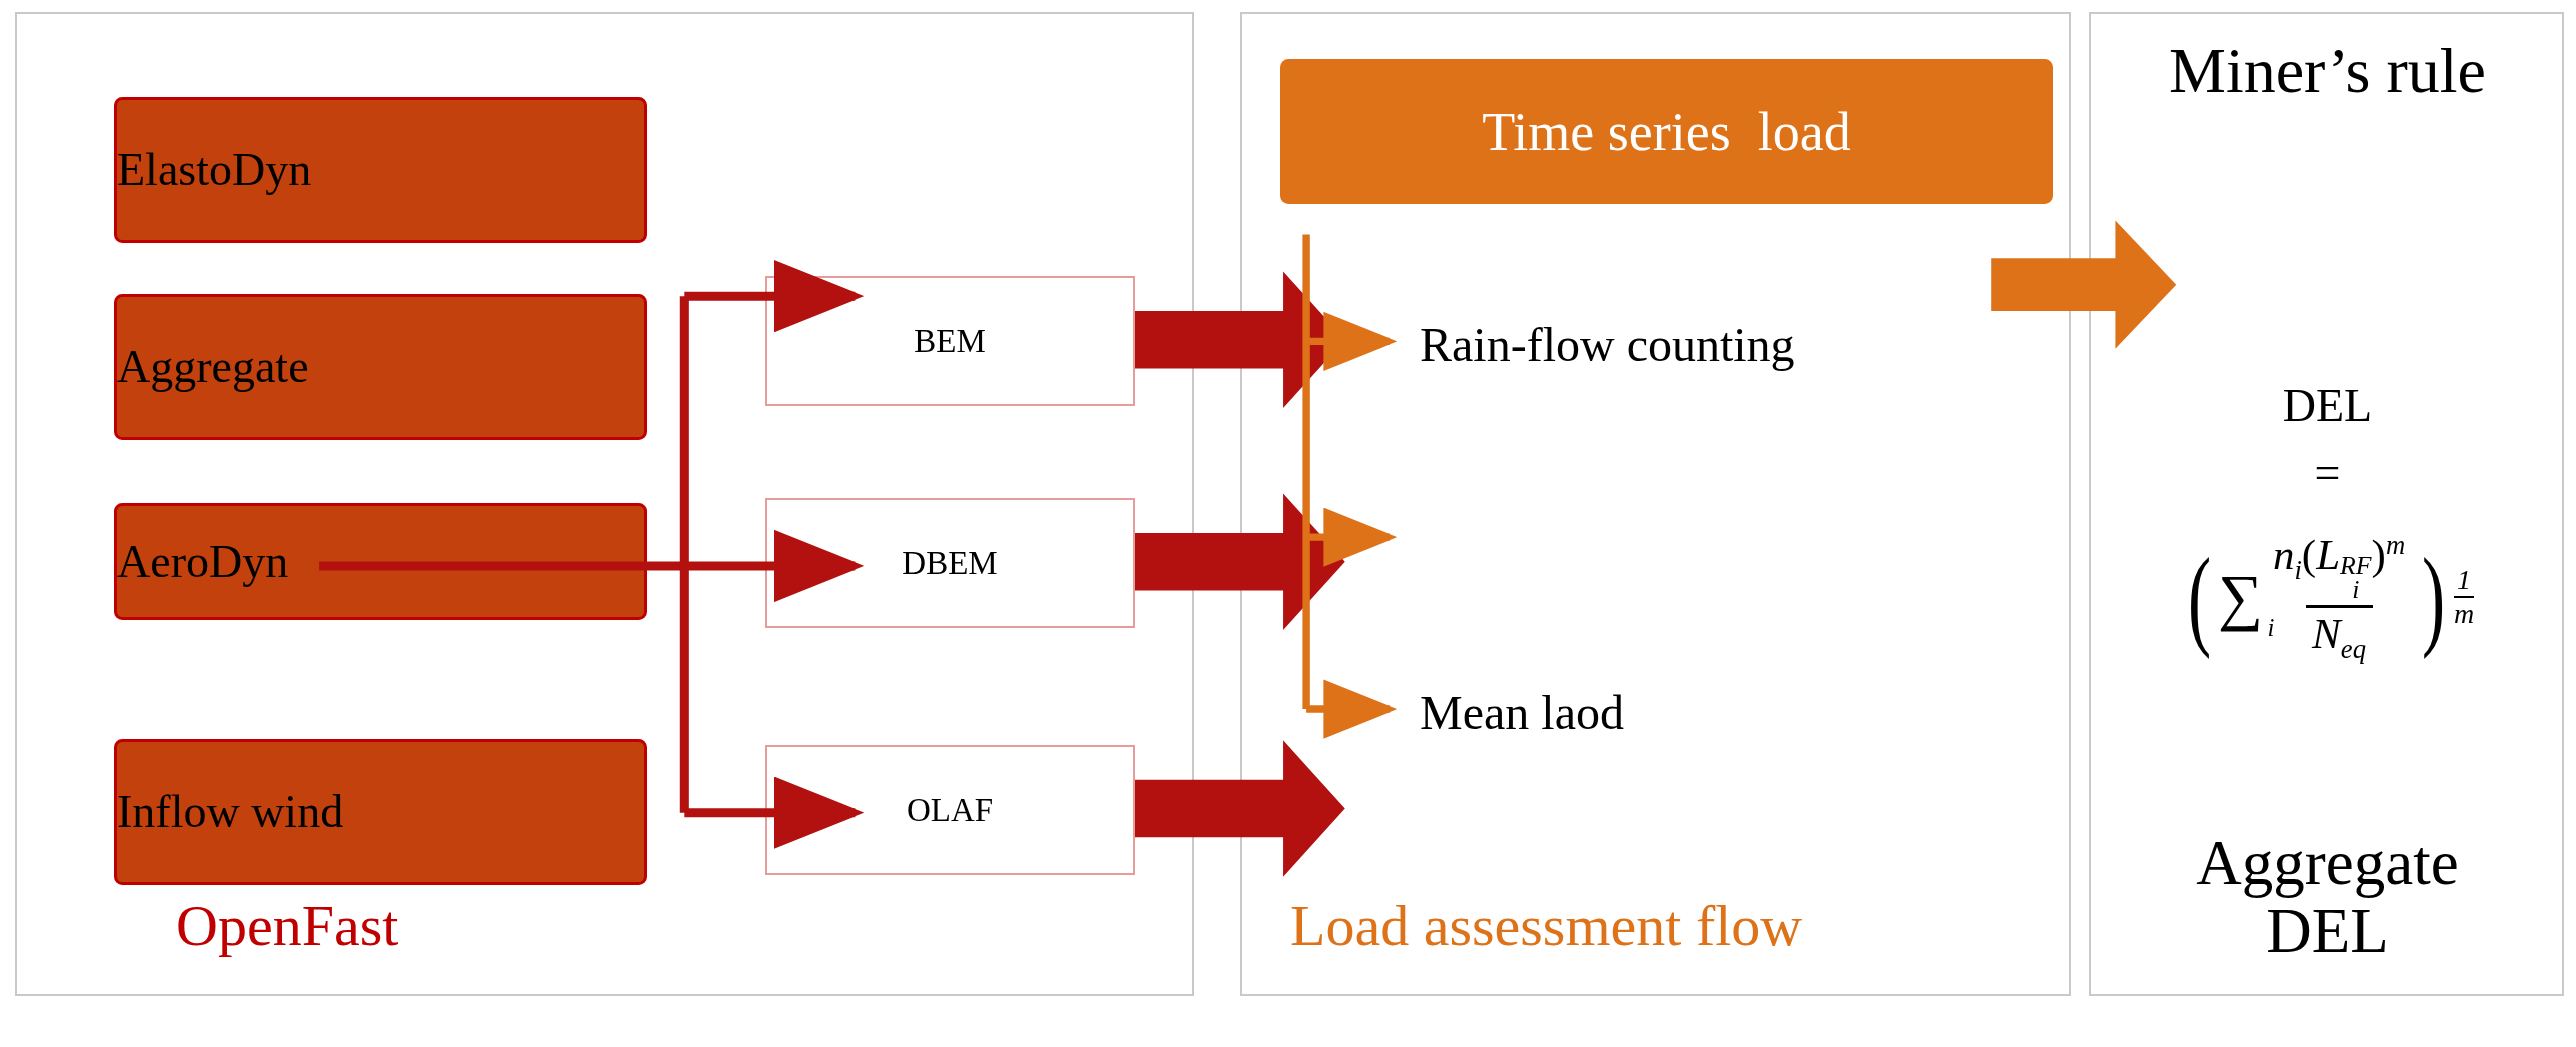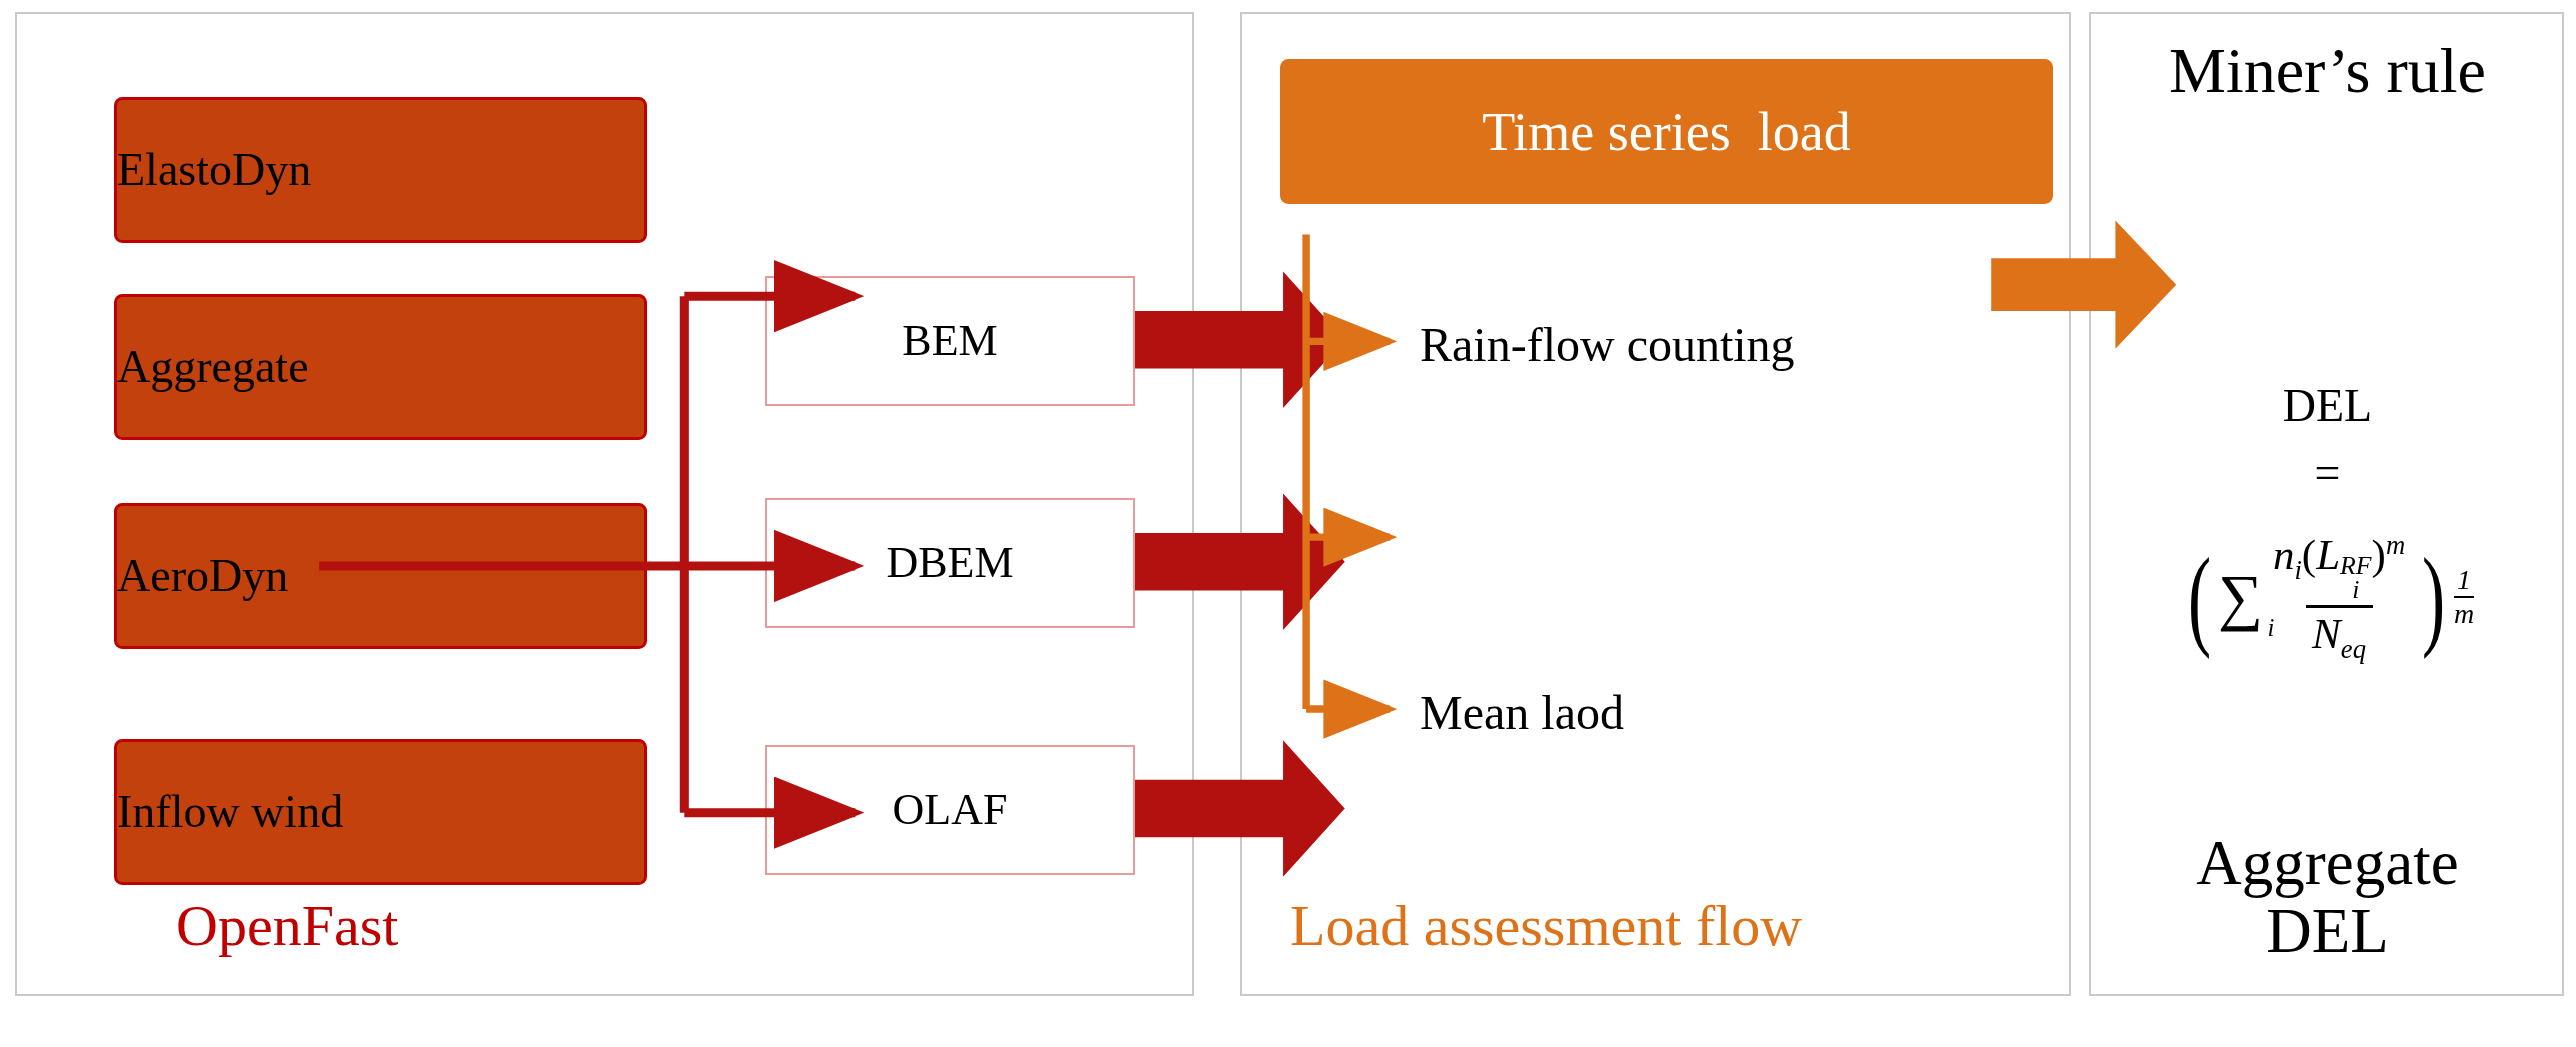--- a/index.html
+++ b/index.html
@@ -54,21 +54,21 @@
   
   .solver-box {
     position: absolute;
     background: #ffffff;
     border: 2.5px solid #e79c9c;
     box-sizing: border-box;
     display: flex;
     align-items: center;
     justify-content: center;
     color: #000000;
-    font-size: 44px;
+    font-size: 33px;
     line-height: 1;
   }
 
   
   #time-series-box {
     position: absolute;
     background: #dd7219;
     border-radius: 8.2px;
     display: flex;
     align-items: center;
@@ -201,21 +201,21 @@
 <div id="canvas">
 
   <div class="panel" id="panel-openfast"></div>
 
   <div class="module-box" id="box-elastodyn" style="left: 114px; top: 97px; width: 533px; height: 146px;">
     <span>ElastoDyn</span>
   </div>
   <div class="module-box" id="box-servodyn" style="left: 114px; top: 294px; width: 533px; height: 146px;">
     <span>Aggregate</span>
   </div>
-  <div class="module-box" id="box-aerodyn" style="left: 114px; top: 503px; width: 533px; height: 146px;">
+  <div class="module-box" id="box-aerodyn" style="left: 114px; top: 503px; width: 533px; height: 117px;">
     <span>AeroDyn</span>
   </div>
   <div class="module-box" id="box-inflow" style="left: 114px; top: 739px; width: 533px; height: 146px;">
     <span>Inflow wind</span>
   </div>
 
   <div class="solver-box" id="box-bem" style="left: 765px; top: 276px; width: 370px; height: 130px;">
     <span>BEM</span>
   </div>
   <div class="solver-box" id="box-dbem" style="left: 765px; top: 498px; width: 370px; height: 130px;">

